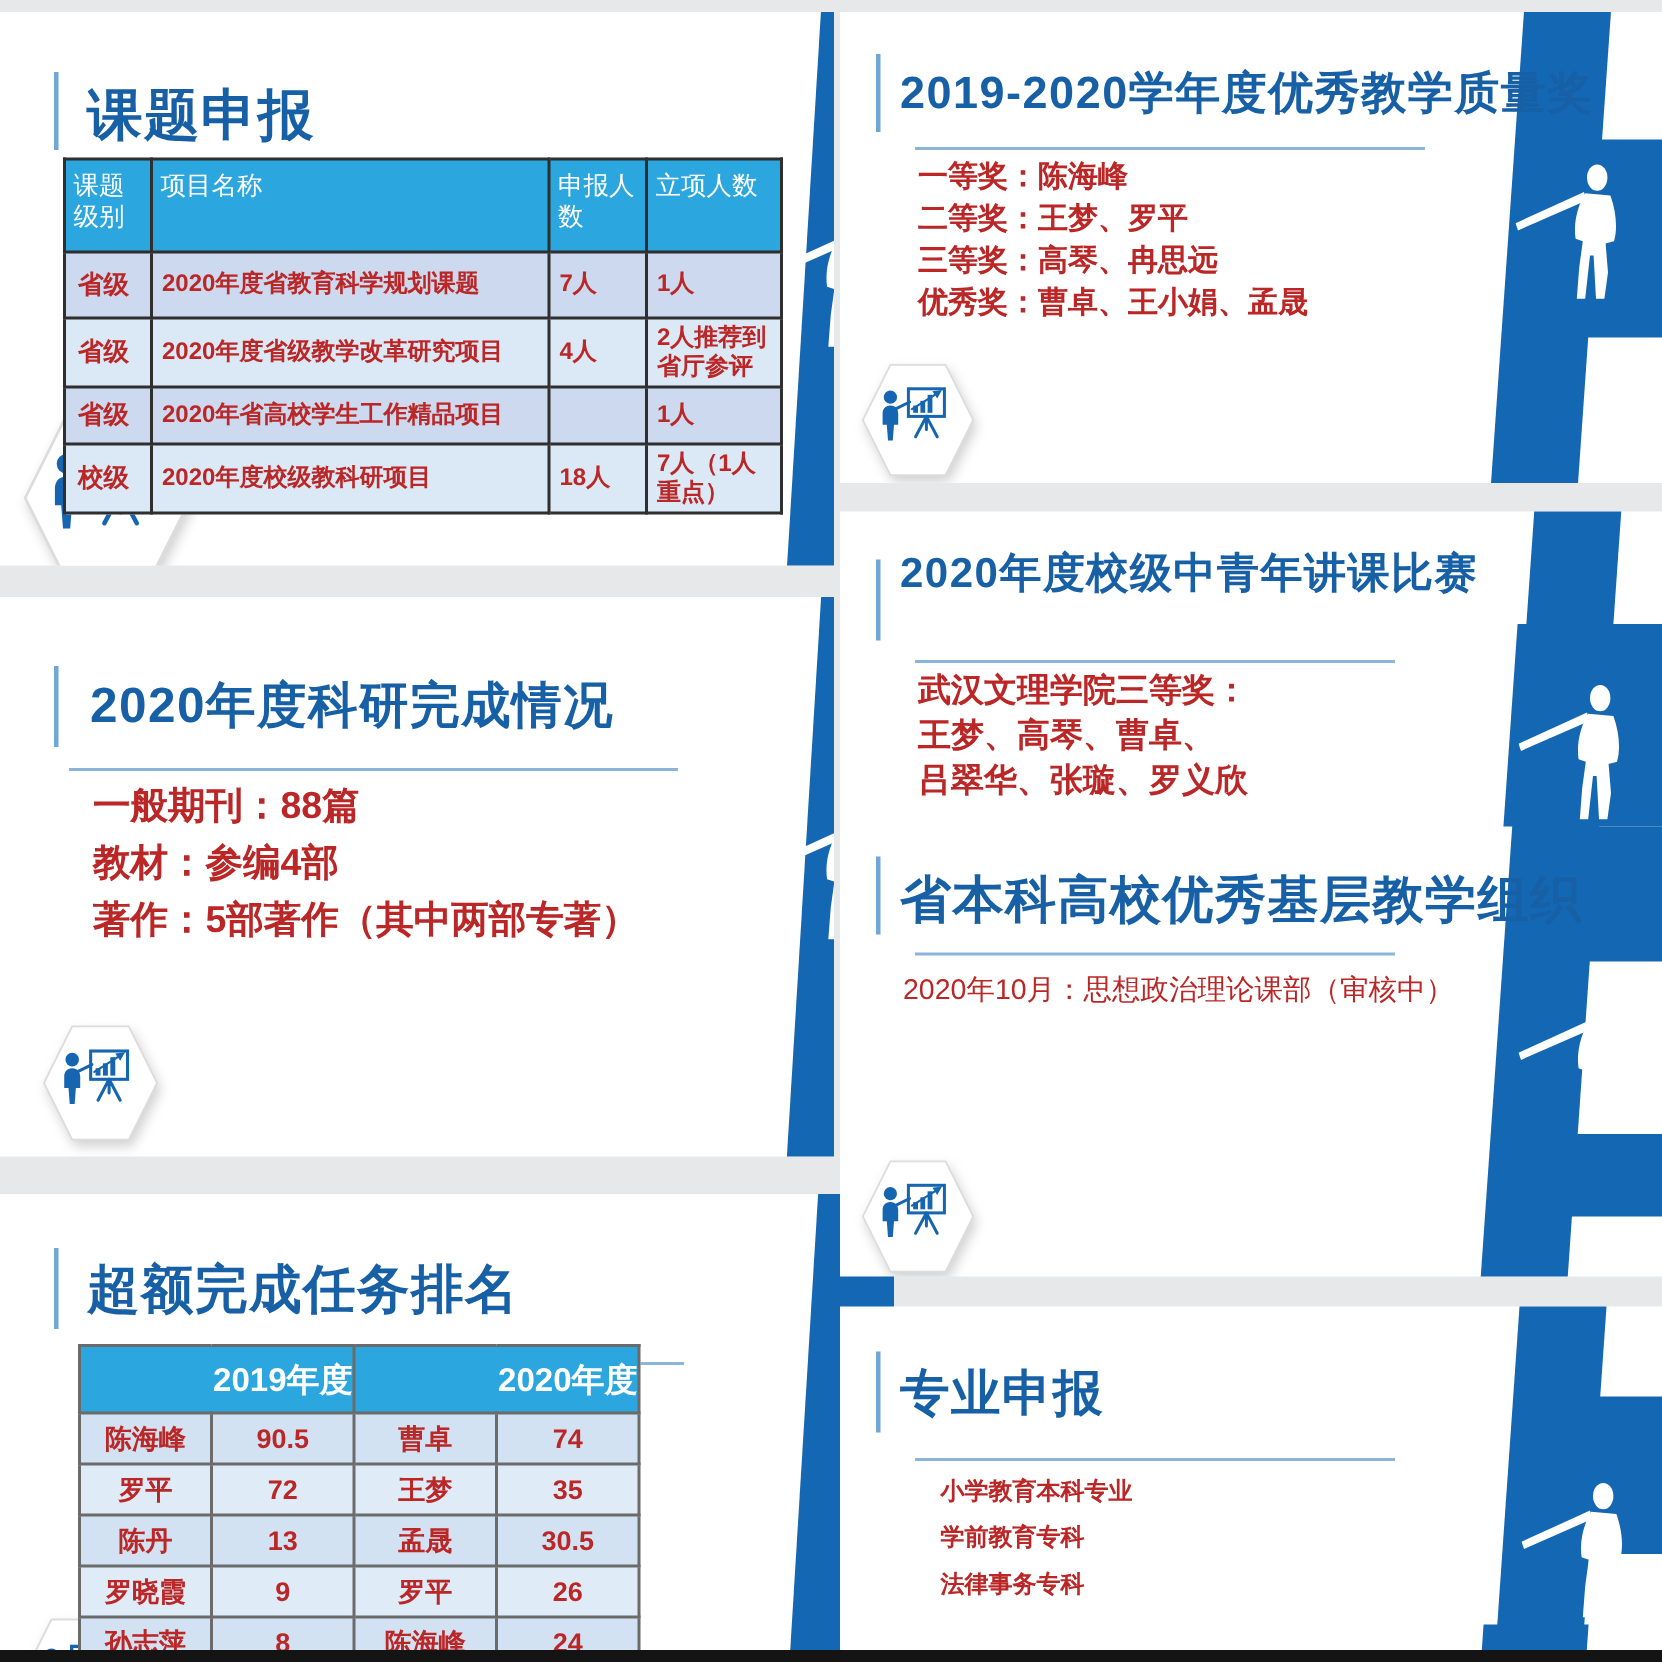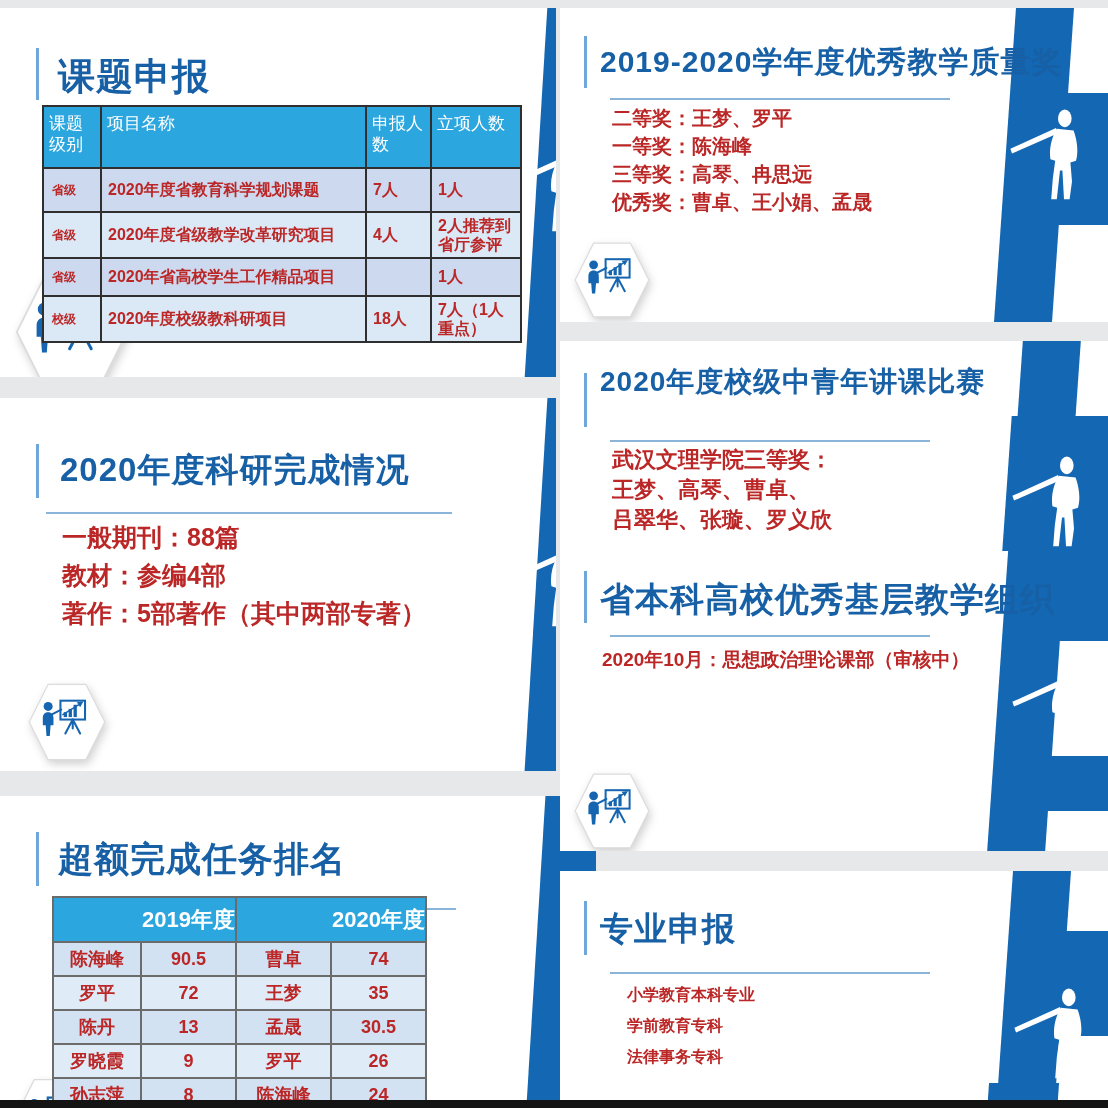--- a/index.html
+++ b/index.html
@@ -11,39 +11,39 @@
   }
   *{box-sizing:border-box;margin:0;padding:0}
   html,body{background:var(--page-bg);font-family:"Liberation Sans","DejaVu Sans",sans-serif}
   .page{position:relative;width:1108px;height:1108px;background:var(--page-bg);overflow:hidden}
   .slide{position:absolute;background:var(--slide-bg);overflow:hidden}
   .title{position:absolute;color:var(--title-blue);font-weight:700;white-space:nowrap;letter-spacing:1px;z-index:2}
   .accent-bar{position:absolute;width:3px;background:var(--accent-bar);z-index:2}
   .underline{position:absolute;height:2px;background:var(--underline);z-index:0}
   .red-list{position:absolute;z-index:2}
   .red-line{color:var(--red);font-weight:700;white-space:nowrap}
-  .single-red{position:absolute;color:var(--red);font-weight:700;white-space:nowrap;z-index:2}
+  .single-red{position:absolute;color:var(--red);font-weight:400;white-space:nowrap;z-index:2}
 
   
   .deco{position:absolute;inset:0;overflow:hidden;z-index:0}
   .wedge{position:absolute;top:-12px;bottom:-12px;left:536px;width:120px;background:var(--deco-blue);transform:skewX(-3.5deg)}
   .colA{position:absolute;top:-12px;bottom:-12px;left:445px;width:58px;background:var(--deco-blue);transform:skewX(-4deg)}
   .colB{position:absolute;left:447px;width:240px;background:var(--deco-blue);transform:skewX(-4deg)}
   .colC{position:absolute;left:428px;width:70px;background:var(--deco-blue);transform:skewX(-4deg)}
   .psil{position:absolute;width:80px;height:100px}
 
   
   .hexicon{position:absolute;filter:drop-shadow(2px 4px 4px rgba(0,0,0,.18));z-index:1}
 
   
   table{border-collapse:collapse;position:absolute;table-layout:fixed;z-index:2;background:#fff}
   .tbl1 th{background:var(--header-cyan);color:#fff;font-size:17px;font-weight:400;text-align:left;vertical-align:top;padding:6px 5px;line-height:1.25;height:62px}
   .tbl1 td{color:var(--red);font-weight:700;font-size:16px;vertical-align:middle;padding:2px 6px;line-height:1.2}
   .tbl1 th,.tbl1 td{border:2px solid var(--border-dark)}
-  .tbl1 td:first-child{font-size:12px;padding-left:8px}
+  .tbl1 td:first-child{font-size:17px;padding-left:8px}
   .tbl1 tbody tr:nth-child(odd){background:var(--row-a)}
   .tbl1 tbody tr:nth-child(even){background:var(--row-b)}
   .tbl1 tbody tr:nth-child(1){height:44px}
   .tbl1 tbody tr:nth-child(2){height:46px}
   .tbl1 tbody tr:nth-child(3){height:38px}
   .tbl1 tbody tr:nth-child(4){height:46px}
 
   .tbl3 th{background:var(--header-cyan);color:var(--l3-header-text);font-size:22px;font-weight:700;text-align:right;height:45px}
   .tbl3 td{color:var(--red);font-weight:700;font-size:18px;text-align:center;height:34px}
   .tbl3 th,.tbl3 td{border:2px solid var(--border-gray)}
@@ -223,22 +223,22 @@
       <div class="colA"></div>
       <div class="colB" style="top:85px;height:132px"></div>
       <svg class="psil" style="left:448px;top:98px">
           <use href="#sym-person"></use>
         </svg>
     </div>
     <div class="accent-bar" style="left:24px;top:28px;height:52px"></div>
     <h1 class="title" style="left:40px;top:34px;font-size:30px">2019-2020学年度优秀教学质量奖</h1>
     <div class="underline" style="left:50px;top:90px;width:340px"></div>
     <div class="red-list" style="left:52px;top:96px;font-size:20px;line-height:28px">
+        <div class="red-line">一等奖：陈海峰</div>
         <div class="red-line">二等奖：王梦、罗平</div>
-        <div class="red-line">一等奖：陈海峰</div>
         <div class="red-line">三等奖：高琴、冉思远</div>
         <div class="red-line">优秀奖：曹卓、王小娟、孟晟</div>
       </div>
     <svg class="hexicon" style="left:12px;top:232px;width:80px;height:80px">
         <use href="#sym-hexicon"></use>
       </svg>
   </section>
 
   <section class="slide" style="left:560px;top:341px;width:548px;height:510px">
     <div class="deco">

